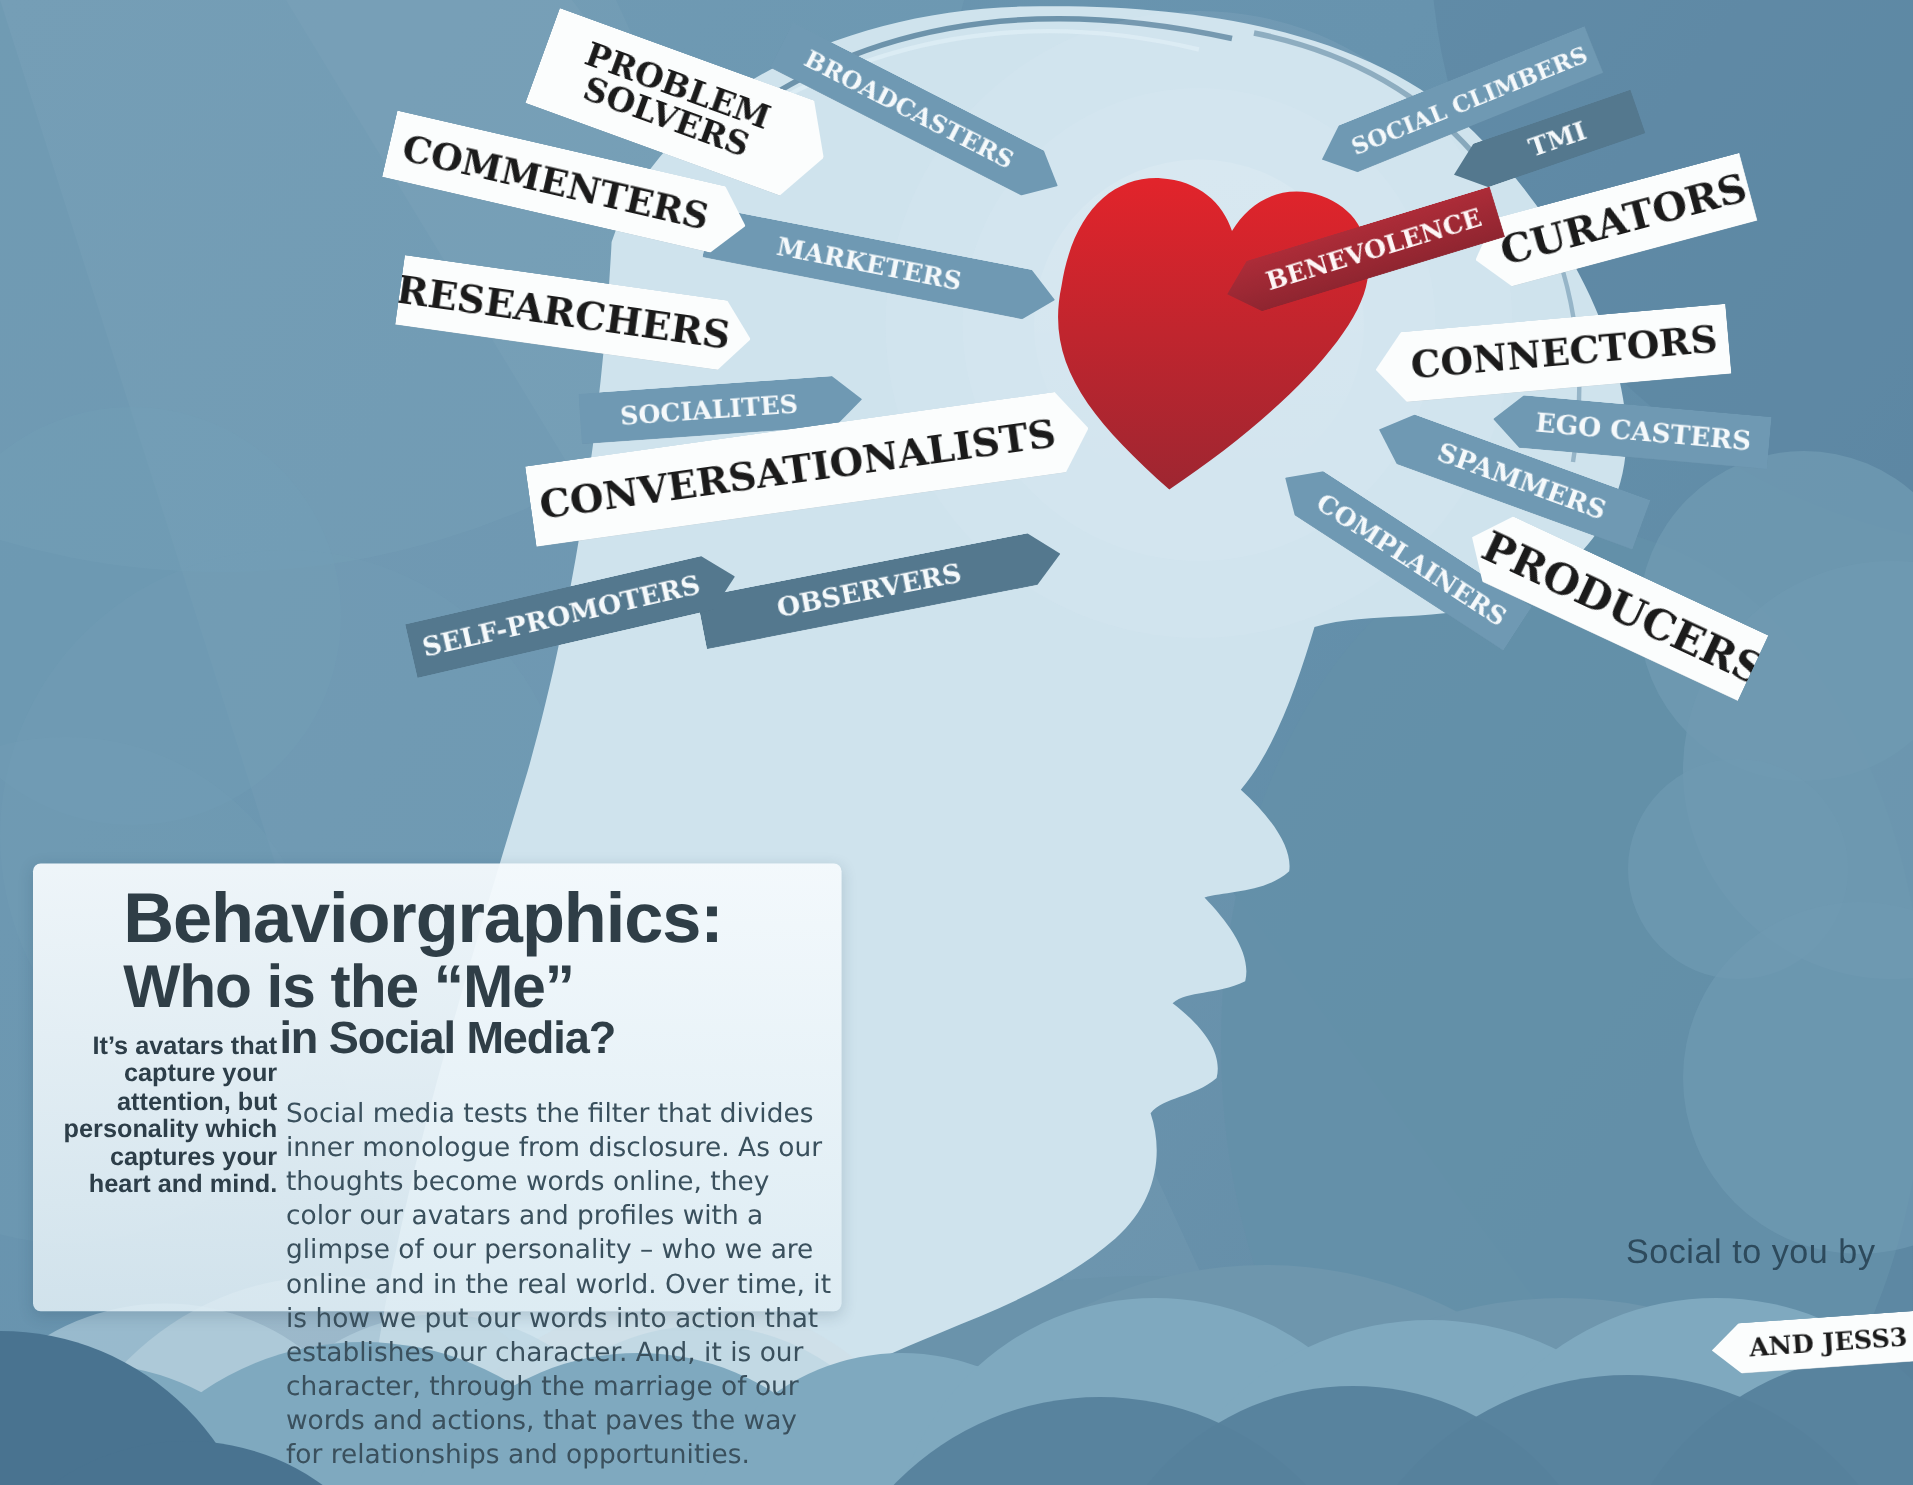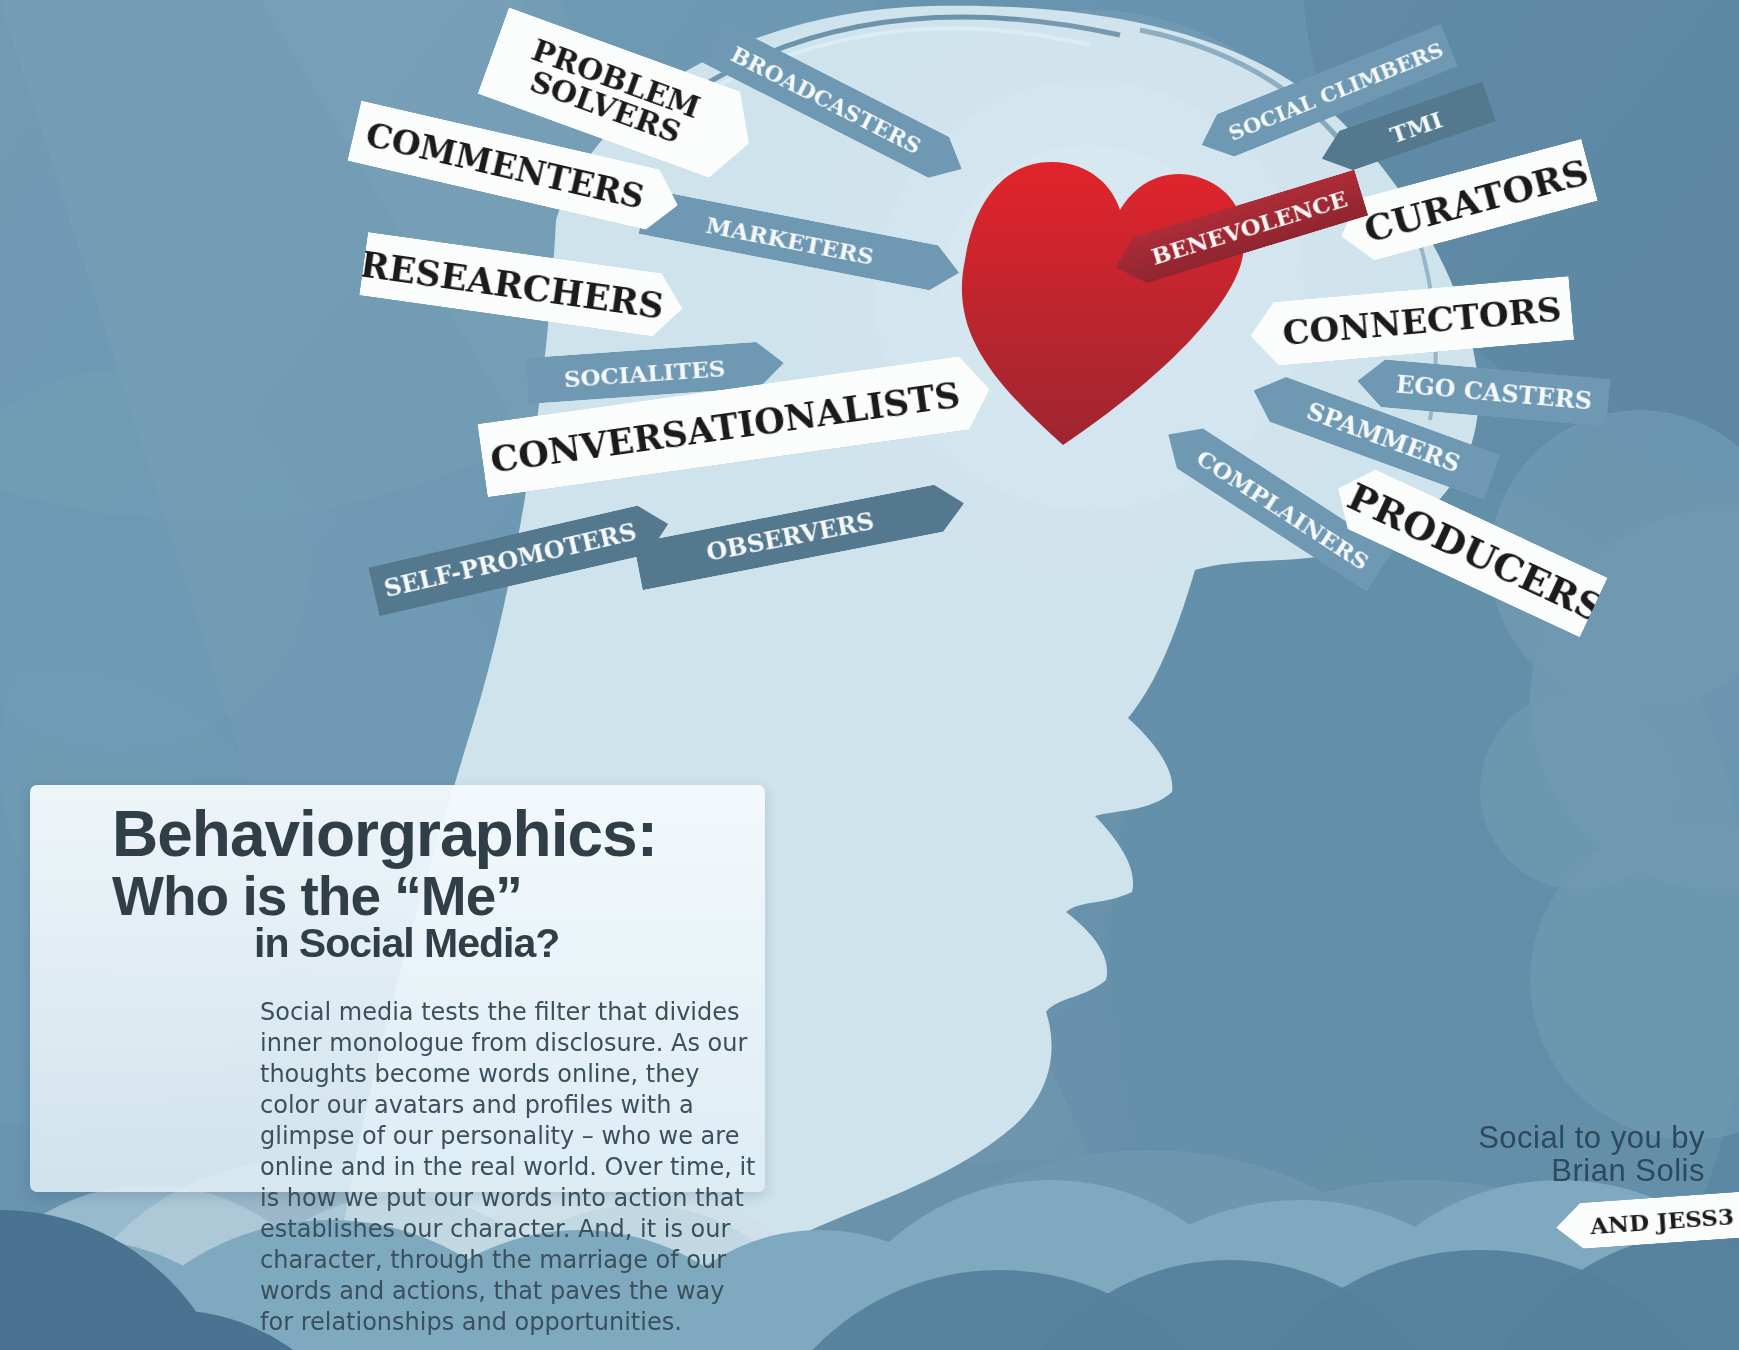--- a/index.html
+++ b/index.html
@@ -226,24 +226,24 @@
       <span>COMPLAINERS</span>
     </div>
   <div class="tag white tip-left t-producers">
       <span>PRODUCERS</span>
     </div>
 
   <div id="panel">
     <div id="title1">Behaviorgraphics:</div>
     <div id="title2">Who is the “Me”</div>
     <div id="title3">in Social Media?</div>
+    <div id="quote">It’s avatars that capture your attention, but personality which captures your heart and mind.</div>
     <div id="para">Social media tests the filter that divides inner monologue from disclosure. As our thoughts become words online, they color our avatars and profiles with a glimpse of our personality – who we are online and in the real world. Over time, it is how we put our words into action that establishes our character. And, it is our character, through the marriage of our words and actions, that paves the way for relationships and opportunities.</div>
   </div>
 
   <div id="credit">
     <div>Social to you by</div>
-    <div>Brian Solis</div>
   </div>
   <div class="tag white tip-left t-jess3">
       <span>AND JESS3</span>
     </div>
 
 </div>
 
 </body></html>

